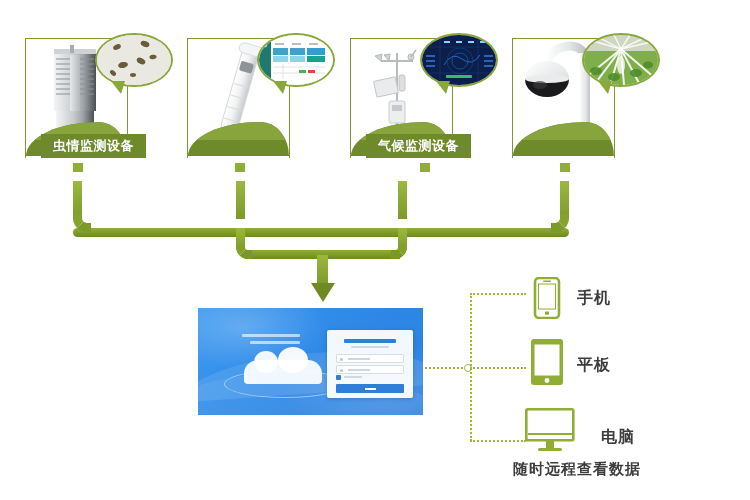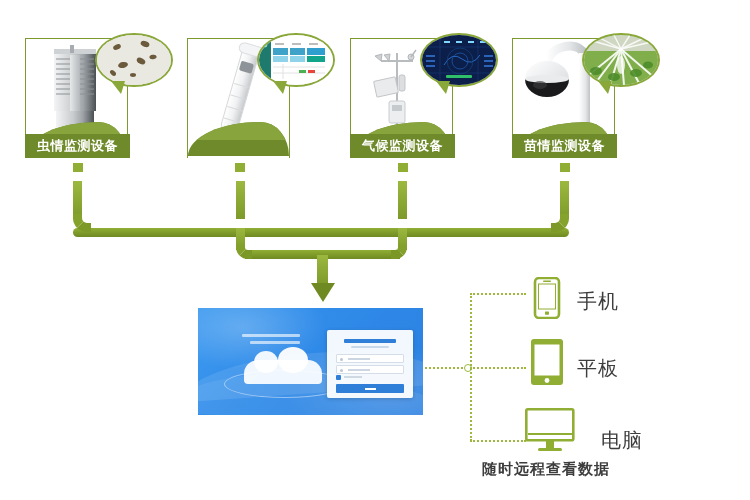--- a/index.html
+++ b/index.html
@@ -22,21 +22,21 @@
     background:#6f8a2a;
     border-radius:72% 28% 0 0 / 100% 100% 0 0;
     overflow:hidden;
   }
   .card-hill:after{
     content:"";position:absolute;left:-10%;top:-4px;width:130%;height:22px;
     background:#88a43c;border-radius:50% 50% 0 0/100% 100% 0 0;
   }
   .card-photo{position:absolute;left:1px;top:7px;width:101px;height:112px;overflow:hidden;}
   .card-label{
-    position:absolute;left:0;bottom:14px;width:105px;height:24px;
+    position:absolute;left:16px;bottom:14px;width:105px;height:24px;
     background:#6f8a2a;color:#ffffff;
     font-size:13px;font-weight:bold;letter-spacing:.5px;
     display:flex;align-items:center;justify-content:center;
     box-sizing:border-box;
   }
   .card-tick{
     position:absolute;left:50%;bottom:0;margin-left:-5px;
     width:10px;height:9px;background:#8fae33;
   }
 
@@ -114,21 +114,21 @@
   .dash-login .lg-inp i{position:absolute;left:11px;top:3px;width:22px;height:2px;background:#ccd6e2;}
   .dash-login .lg-chk{position:absolute;left:9px;top:45px;width:5px;height:5px;background:#2f7ed8;border-radius:1px;}
   .dash-login .lg-chk-t{position:absolute;left:17px;top:46px;width:18px;height:2px;background:#cfd9e4;}
   .dash-login .lg-btn{
     position:absolute;left:9px;top:54px;width:68px;height:9px;background:#2f7ed8;border-radius:1px;
   }
   .dash-login .lg-btn i{position:absolute;left:29px;top:3.5px;width:11px;height:2px;background:#ffffff;}
 
   
   .dev-label{
-    position:absolute;font-size:20px;font-weight:normal;color:#3d3d3d;
+    position:absolute;font-size:16px;font-weight:bold;color:#3d3d3d;
     letter-spacing:1px;white-space:nowrap;
   }
   .caption{
     position:absolute;font-size:15px;font-weight:bold;color:#3d3d3d;
     letter-spacing:1px;white-space:nowrap;
   }
   .dotline-h{position:absolute;height:0;border-top:2px dotted #9cb83f;}
   .dotline-v{position:absolute;width:0;border-left:2px dotted #9cb83f;}
   .dot-node{
     position:absolute;width:6px;height:6px;border:1px solid #9cb83f;border-radius:50%;
@@ -249,21 +249,21 @@
             <line x1="14" y1="38" x2="66" y2="38"></line>
           <line x1="24" y1="29" x2="24" y2="44"></line>
         </g>
         <rect x="40" y="35" width="7" height="3" fill="#4caf50"></rect>
         <rect x="49" y="35" width="7" height="3" fill="#e8453c"></rect>
       </svg>
     </div>
     <div class="bubble-tail"></div>
   </div>
 
-  <div class="card" style="left:350px;top:32px;">
+  <div class="card" style="left:350px;top:32px;padding-left:44px;">
     <div class="card-frame"></div>
     <div class="card-photo">
       <svg width="101" height="112" viewBox="0 0 101 112">
         <g stroke="#b9bcbf" stroke-width="2" fill="none">
           <line x1="46" y1="14" x2="46" y2="96"></line>
           <line x1="46" y1="96" x2="28" y2="112"></line>
           <line x1="46" y1="96" x2="64" y2="112"></line>
           <line x1="46" y1="96" x2="46" y2="112"></line>
           <line x1="30" y1="22" x2="62" y2="22"></line>
         </g>
@@ -335,21 +335,20 @@
         </defs>
         <path d="M72 16 q-6 -12 -22 -8 q-16 4 -17 22" stroke="url(#pole)" stroke-width="9" fill="none" stroke-linecap="round"></path>
         <rect x="66" y="14" width="11" height="98" fill="url(#pole)"></rect>
         <ellipse cx="34" cy="40" rx="22" ry="18" fill="url(#dome)"></ellipse>
         <path d="M12 40 a22 18 0 0 0 44 0 z" fill="#1a1a1c"></path>
         <ellipse cx="34" cy="40" rx="22" ry="4" fill="#e9ebed"></ellipse>
         <ellipse cx="27" cy="46" rx="7" ry="4" fill="#3a3a3e" opacity=".65"></ellipse>
       </svg>
     </div>
     <div class="card-hill"></div>
-    <div class="card-label">苗情监测设备</div>
     <div class="card-tick"></div>
   </div>
   <div class="bubble" style="left:582px;top:33px;">
     <div class="bubble-ell">
       <svg width="74" height="50" viewBox="0 0 74 50">
         <rect width="74" height="50" fill="#7fae4a"></rect>
         <rect width="74" height="16" fill="#cfd7c2"></rect>
         <g stroke="#ffffff" stroke-width="1.4" opacity=".85">
           <line x1="37" y1="14" x2="2" y2="4"></line>
             <line x1="37" y1="14" x2="14" y2="2"></line>
@@ -464,15 +463,15 @@
       <svg style="position:absolute;left:525px;top:408px;" width="50" height="44" viewBox="0 0 50 44">
         <rect x="1.3" y="1.3" width="47" height="31" rx="1.5" fill="none" stroke="#8fae33" stroke-width="2.6"></rect>
         <line x1="3" y1="26" x2="47" y2="26" stroke="#8fae33" stroke-width="2.2"></line>
         <rect x="21" y="32" width="8" height="8" fill="#8fae33"></rect>
         <rect x="13" y="40" width="24" height="3" rx="1.5" fill="#8fae33"></rect>
       </svg>
     </span>
     <div class="dev-label" style="left:577px;top:427px;padding-left:24px;">电脑</div>
   </div>
 
-  <div class="caption" style="left:482px;top:460px;">随时远程查看数据</div>
+  <div class="caption" style="left:513px;top:460px;">随时远程查看数据</div>
 
 </div>
 
 </body></html>

